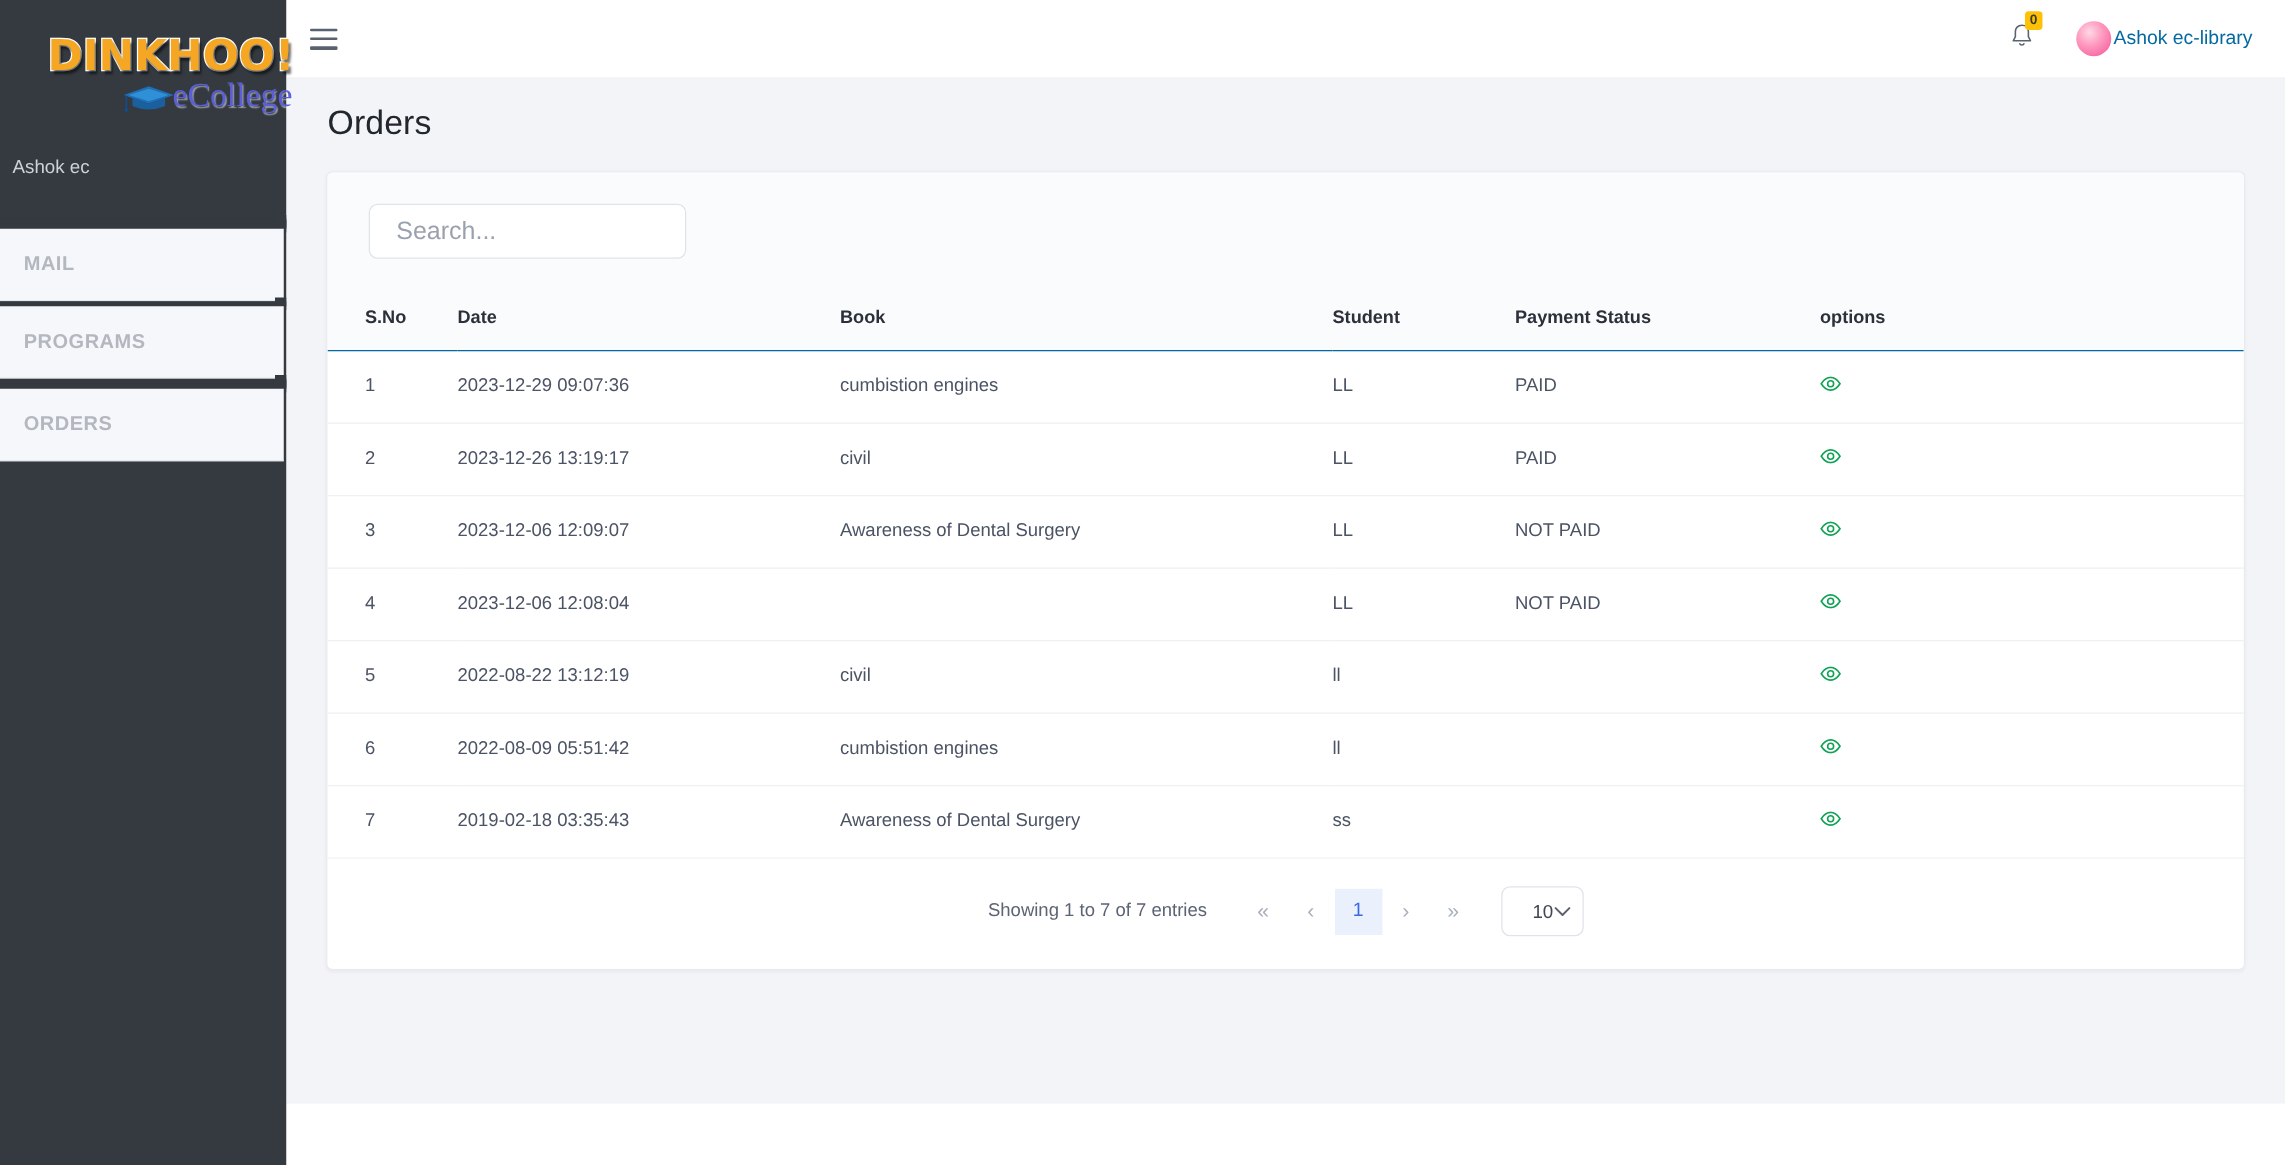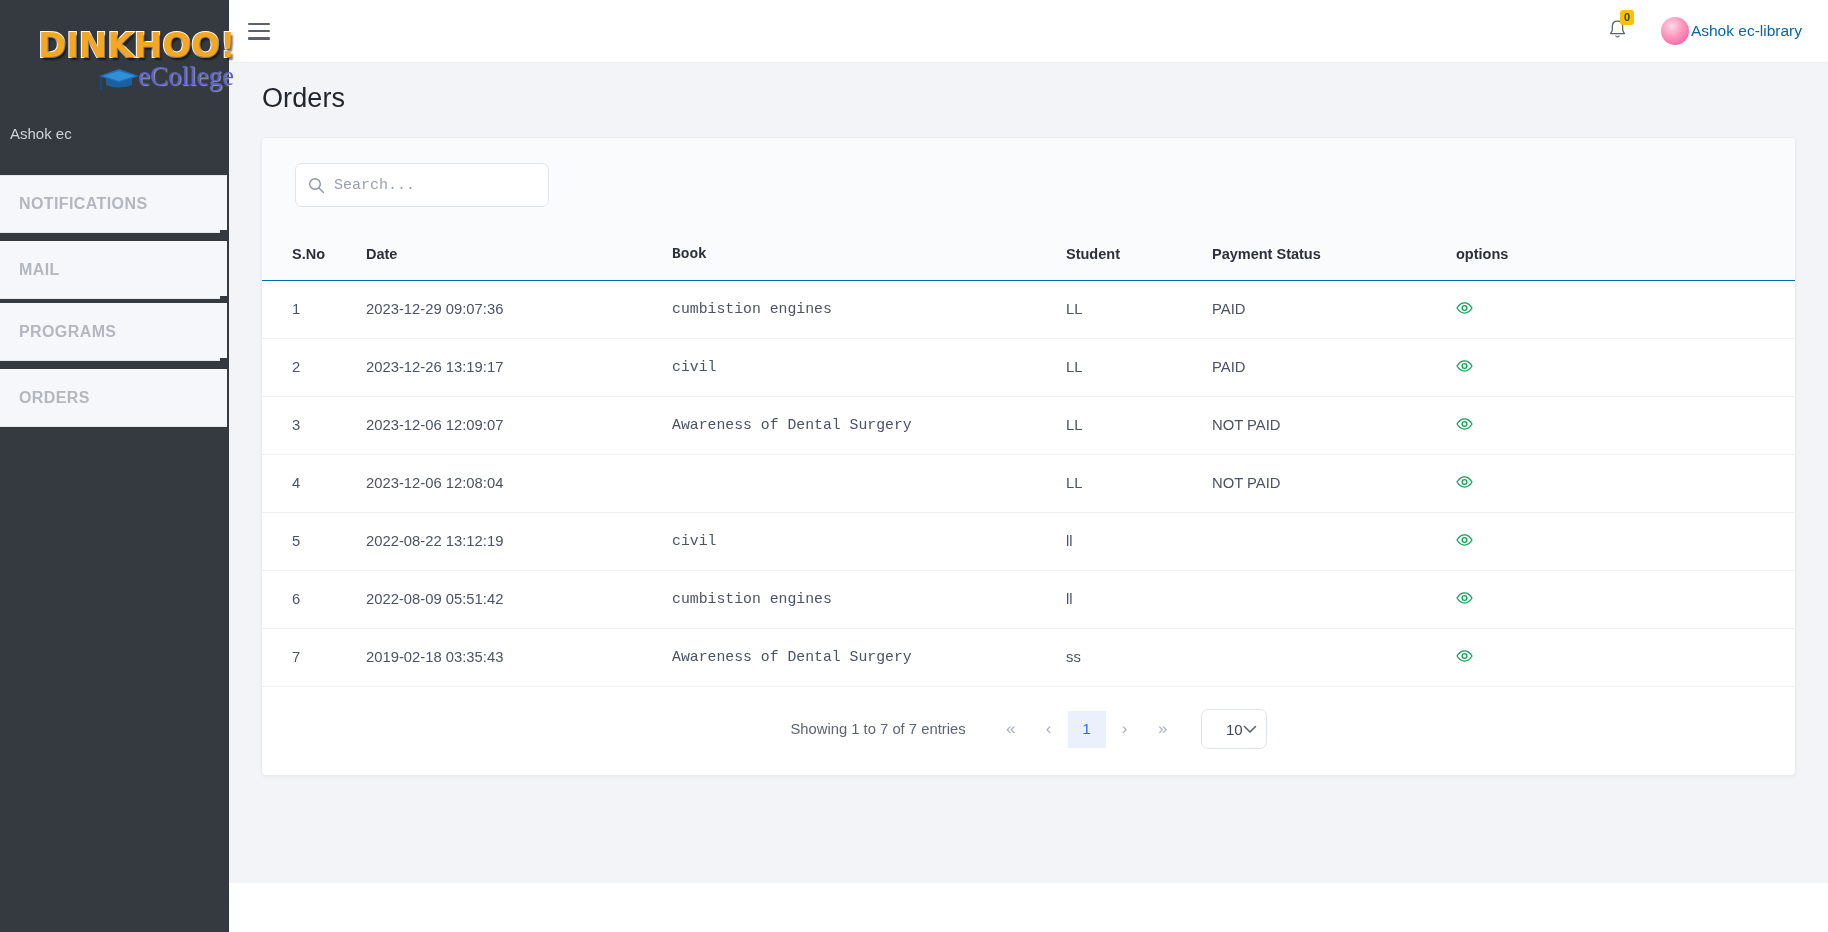--- a/index.html
+++ b/index.html
@@ -168,23 +168,23 @@
     border: 1px solid #dfe3ea;
     border-radius: 7px;
     background: #fff;
     display: flex;
     align-items: center;
     padding: 0 12px;
   }
   .search-input {
     border: none; outline: none;
     flex: 1;
-    font-size: 15px;
+    font-size: 20px;
     color: #4a5160;
-    font-family: Liberation Mono, monospace;
+    font-family: Liberation Sans, sans-serif;
     margin-left: 9px;
     background: transparent;
   }
   .search-input::placeholder { color: #9aa1ae; }
 
   table { width: 100%; border-collapse: collapse; table-layout: fixed; }
   thead tr { background: #fafbfc; }
   th {
     text-align: left;
     font-size: 14.5px;
@@ -196,21 +196,21 @@
   }
   td {
     font-size: 14.8px;
     color: #4b5364;
     padding: 20px 0 21px 0;
     border-bottom: 1px solid #eef0f3;
     vertical-align: middle;
   }
   .col-sno  { width: 104px; padding-left: 30px; }
   .col-date { width: 306px; }
-  .col-book { width: 394px; font-family: Liberation Mono, monospace; }
+  .col-book { width: 394px; }
   .col-stud { width: 146px; }
   .col-pay  { width: 244px; }
   .col-opt  { width: auto; margin-left: 12px; }
   th.col-sno { padding-left: 30px; }
 
   .eye-cell { }
   .eye-icon { cursor: pointer; display: inline-block; }
 
   .pagination-bar {
     display: flex;
@@ -281,23 +281,20 @@
           <path d="M8 10 L8 17 Q21 22 34 17 L34 10 L21 15 Z" fill="#1a5f9e"></path>
           <path d="M3 8.5 L3 19" stroke="#154b80" stroke-width="1.6" fill="none"></path>
           <circle cx="3" cy="20" r="1.6" fill="#154b80"></circle>
         </svg>
         <div class="logo-ecollege">eCollege</div>
       </div>
     </div>
     <div class="sidebar-user">Ashok ec</div>
 
     <nav class="sidebar-nav">
-      <div class="nav-item">
-        <span class="nav-label">NOTIFICATIONS</span>
-      </div>
       <div class="nav-gap"></div>
       <div class="nav-gap"></div>
       <div class="nav-item">
         <span class="nav-label">MAIL</span>
       </div>
       <div class="nav-gap"></div>
       <div class="nav-item">
         <span class="nav-label">PROGRAMS</span>
       </div>
       <div class="nav-gap"></div>

